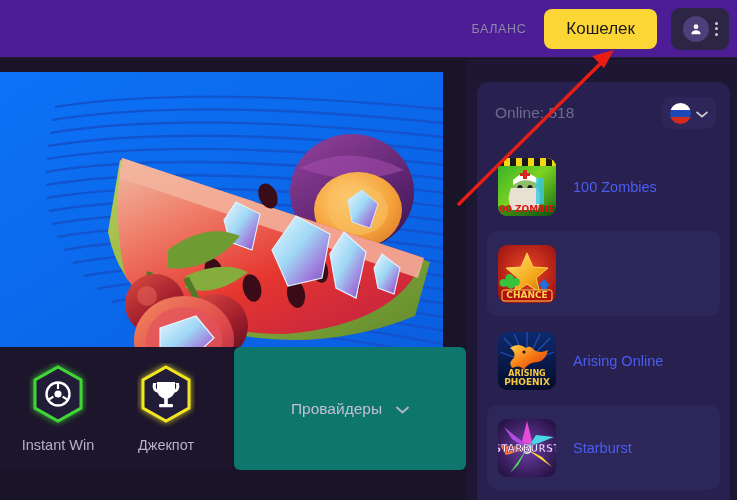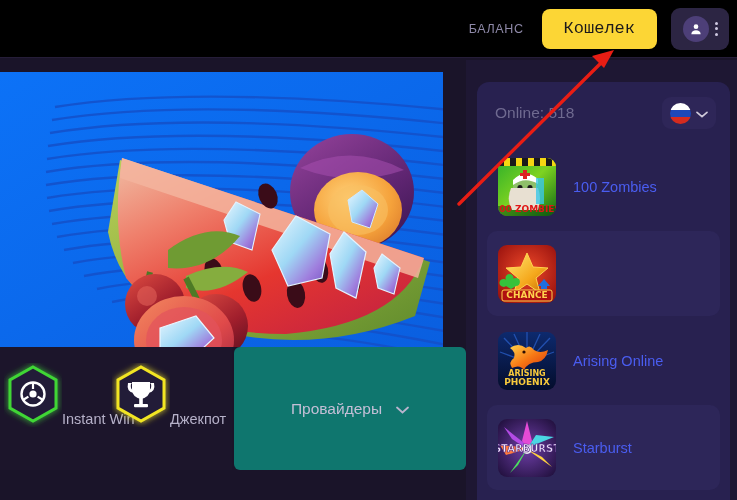--- a/index.html
+++ b/index.html
@@ -7,31 +7,31 @@
     width: 737px; height: 500px;
     background: #1a1429;
     font-family: "Liberation Sans", sans-serif;
     overflow: hidden;
   }
   .app { position: relative; width: 737px; height: 500px; background: #1a1429; }
 
   
   .header {
     position: absolute; left: 0; top: 0; width: 737px; height: 58px;
-    background: #000000;
+    background: #4c1d95;
     border-bottom: 1px solid #251d38;
     display: flex; align-items: center; justify-content: flex-end;
   }
   .balance-label {
     color: #8e89a8; font-size: 12.5px; letter-spacing: .6px;
     margin-right: 18px; user-select: none;
   }
   .wallet-btn {
     background: #fcd635; color: #1d1a1a; border: none; outline: none;
-    font-family: Liberation Mono, monospace;
+    font-family: Liberation Sans, sans-serif;
     font-size: 17px; font-weight: 400;
     padding: 0 22px; height: 40px; min-width: 110px;
     border-radius: 8px; cursor: pointer;
     display: flex; align-items: center; justify-content: center;
   }
   .user-box {
     margin-left: 14px; margin-right: 8px;
     height: 42px; width: 58px; border-radius: 9px;
     background: #2c2543;
     display: flex; align-items: center; justify-content: center; gap: 3px;
@@ -52,22 +52,22 @@
   .waves { position: absolute; inset: 0; }
   .fruit { position: absolute; inset: 0; }
 
   
   .cat-panel {
     position: absolute; left: 0; top: 347px; width: 232px; height: 123px;
     background: #1c152b;
   }
   .cat-row { display: flex; padding: 16px 0 0 4px; }
   .cat-item {
-    width: 108px; display: flex; 
-    align-items: flex-end; cursor: pointer;
+    width: 108px; display: flex; flex-direction: column;
+    align-items: center; cursor: pointer;
   }
   .hexwrap { width: 58px; height: 64px; position: relative; }
   .cat-label {
     margin-top: 10px; color: #b6b1c9; font-size: 14.5px; white-space: nowrap;
   }
 
   
   .providers {
     position: absolute; left: 234px; top: 347px; width: 232px; height: 123px;
     background: #0f766e; border-radius: 6px;

